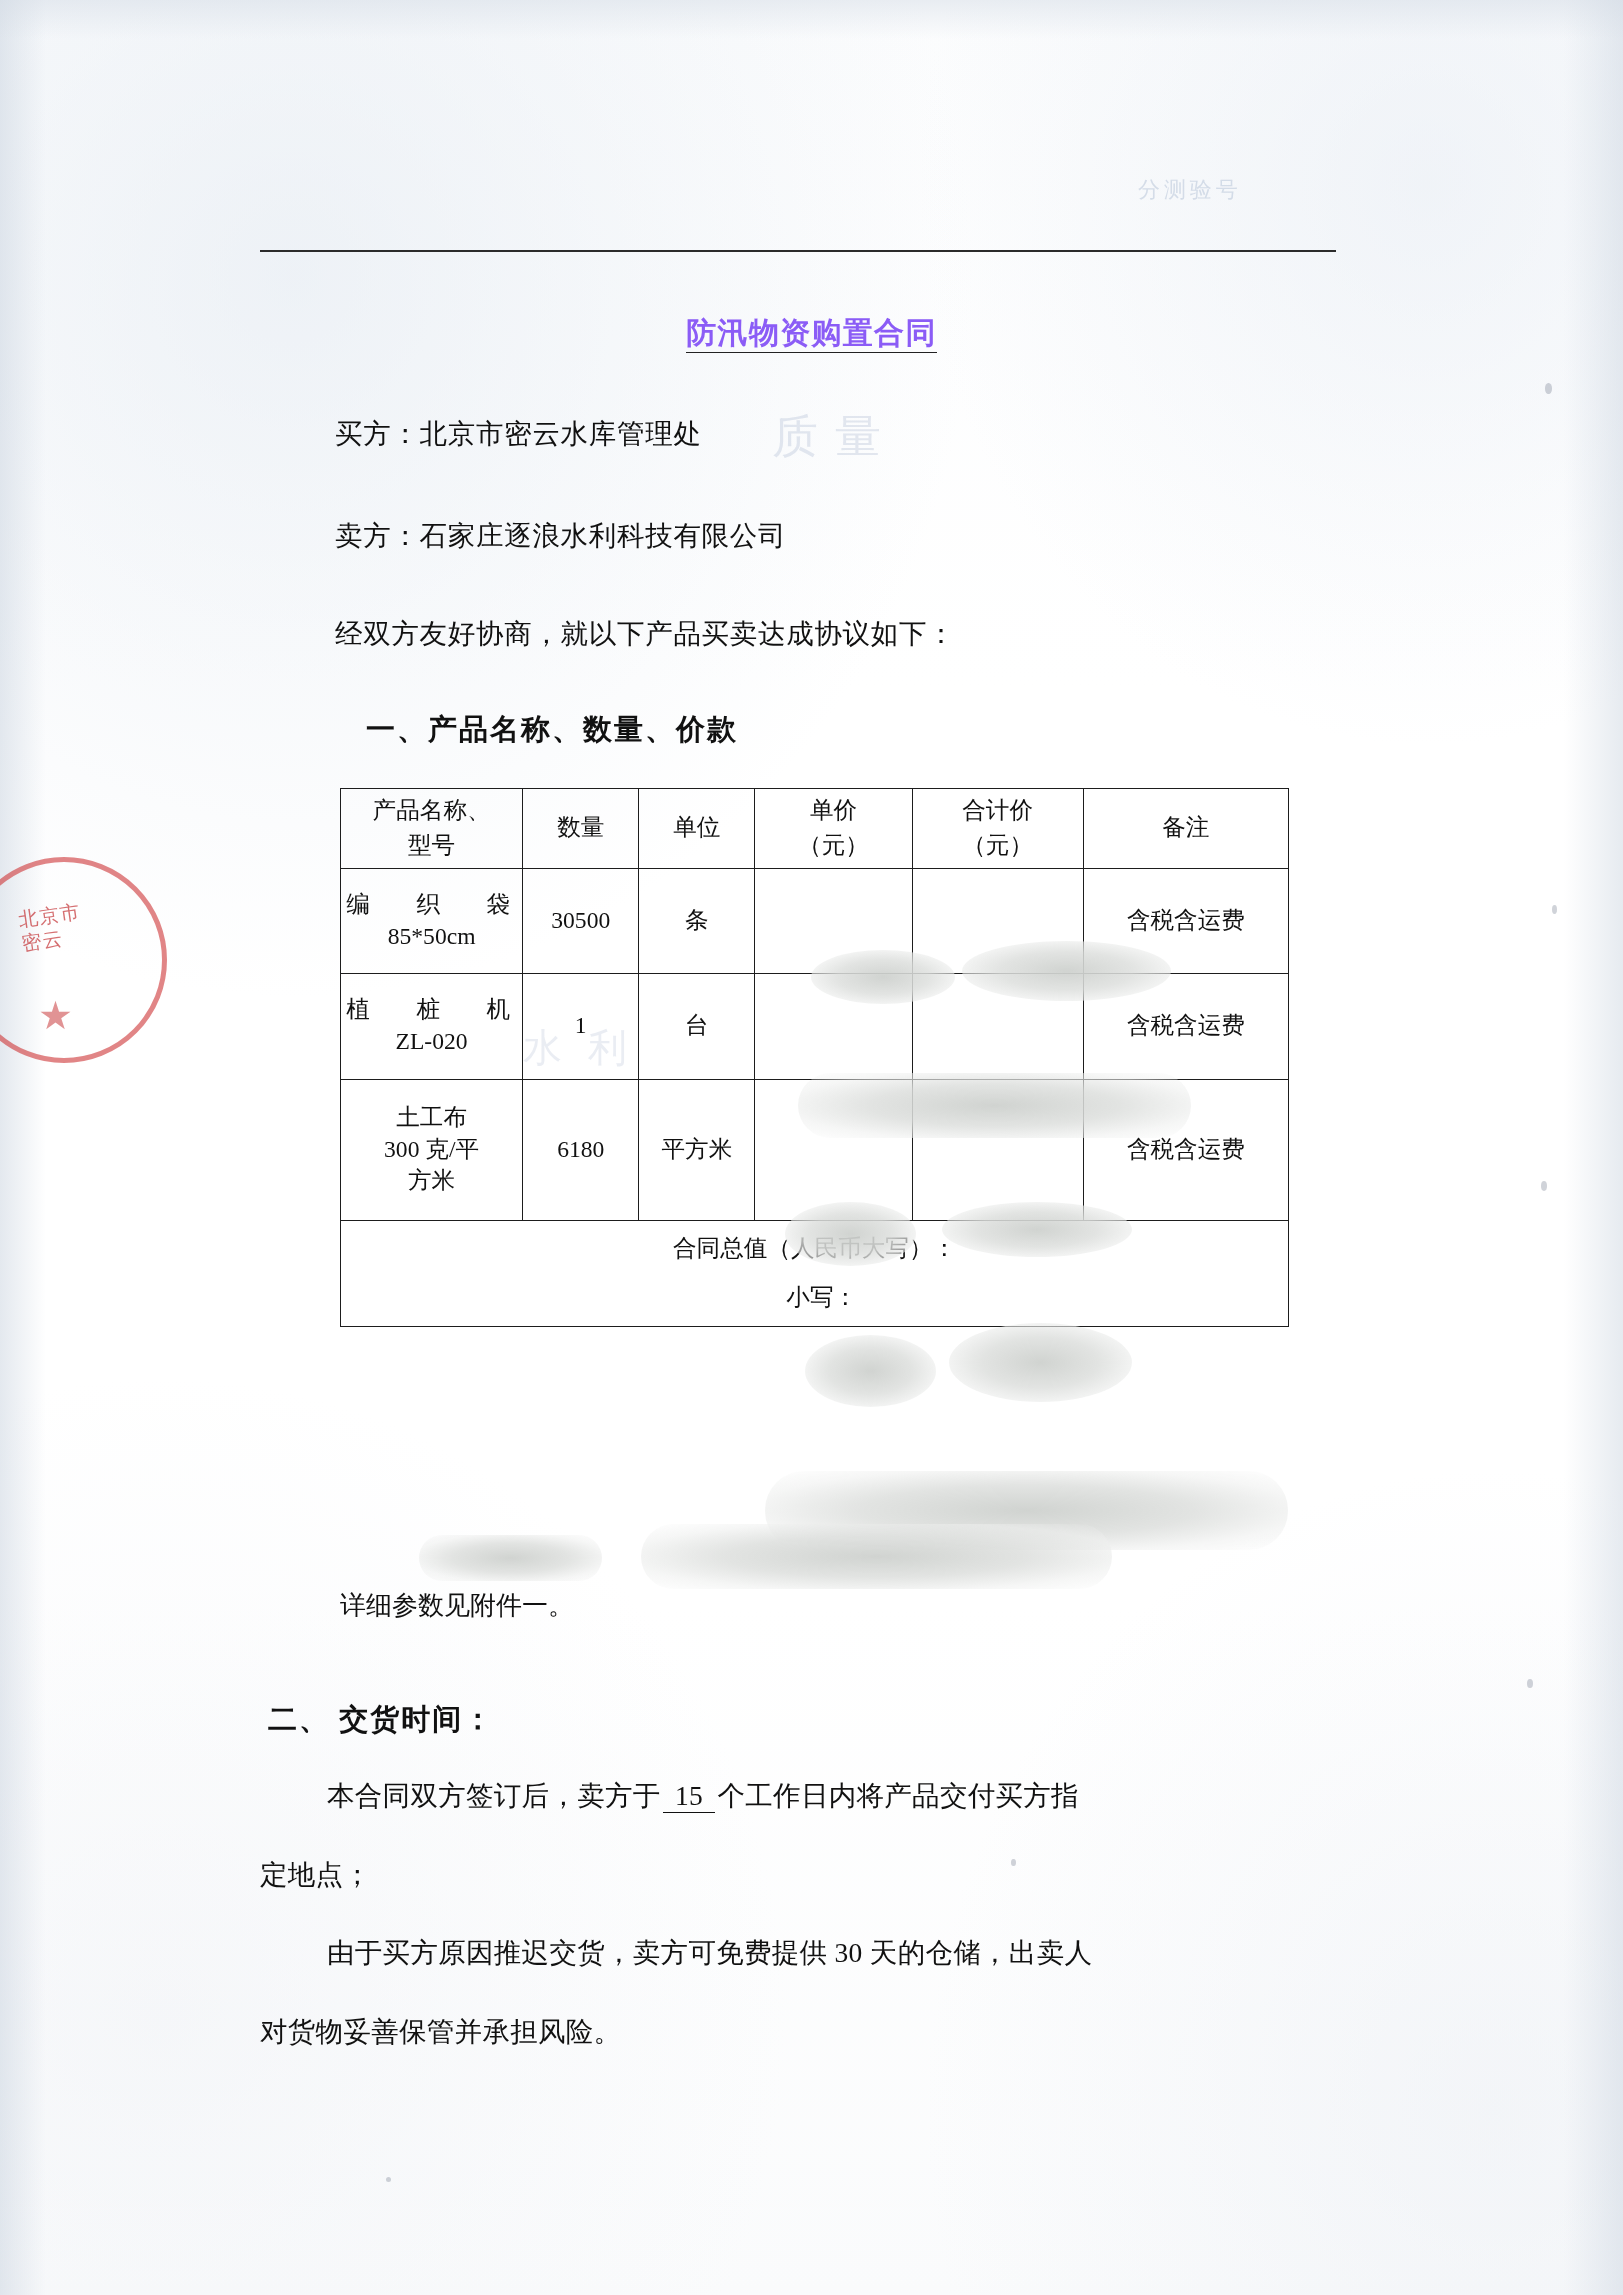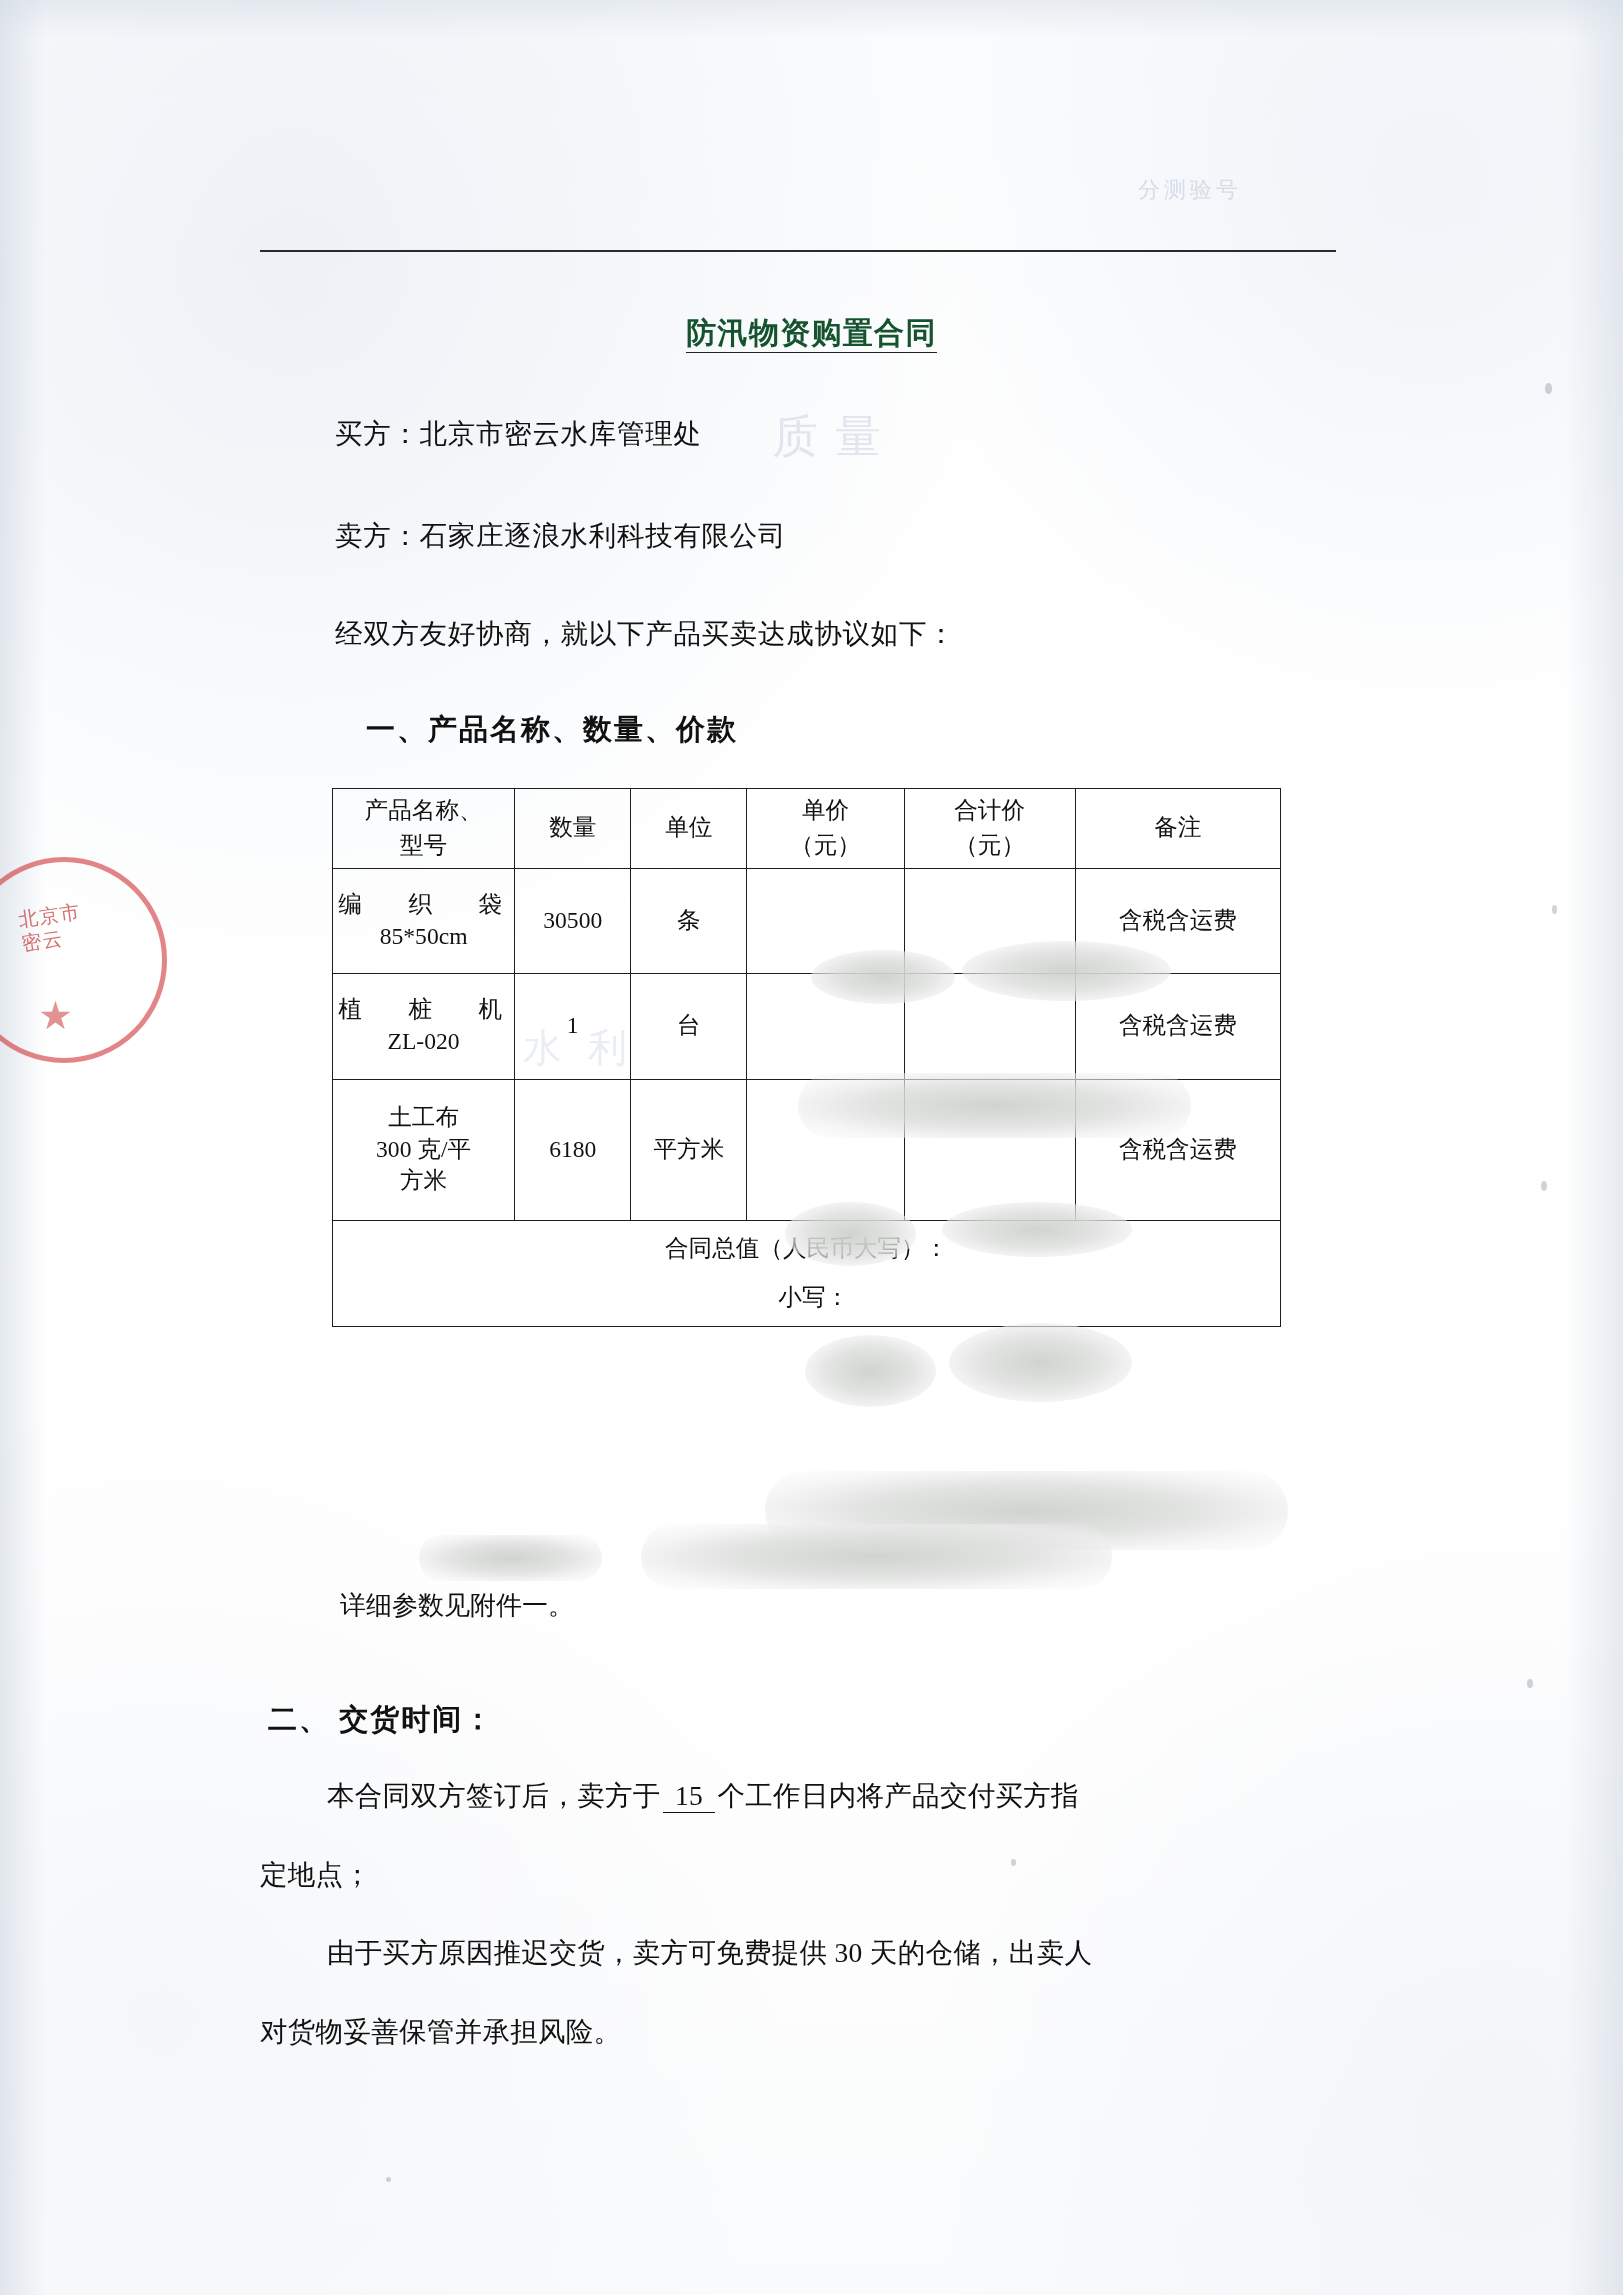--- a/index.html
+++ b/index.html
@@ -69,21 +69,21 @@
   }
 
   .title {
     position: absolute;
     top: 313px;
     left: 0;
     width: 1623px;
     text-align: center;
     font-size: 30px;
     letter-spacing: 1.3px;
-    color: #14532d;
+    color: #8b5cf6;
     font-weight: 600;
   }
   .title .underlined {
     border-bottom: 1.3px solid #222;
     padding-bottom: 2.6px;
   }
 
   .para {
     position: absolute;
     font-size: 27.5px;
@@ -92,21 +92,21 @@
     white-space: nowrap;
   }
   .p-buyer  { left: 335px; top: 416px; }
   .p-seller { left: 335px; top: 518px; }
   .p-intro  { left: 335px; top: 616px; }
   .p-sec1   { left: 366px; top: 710px; font-weight: 700; font-size: 29px; letter-spacing: 2px; }
 
   
   .tbl-wrap {
     position: absolute;
-    left: 332px;
+    left: 340px;
     top: 788px;
     width: 1126px;
   }
   table.contract {
     border-collapse: collapse;
     width: 949px;
     table-layout: fixed;
   }
   table.contract td {
     border: 1.3px solid #1d1d1d;

